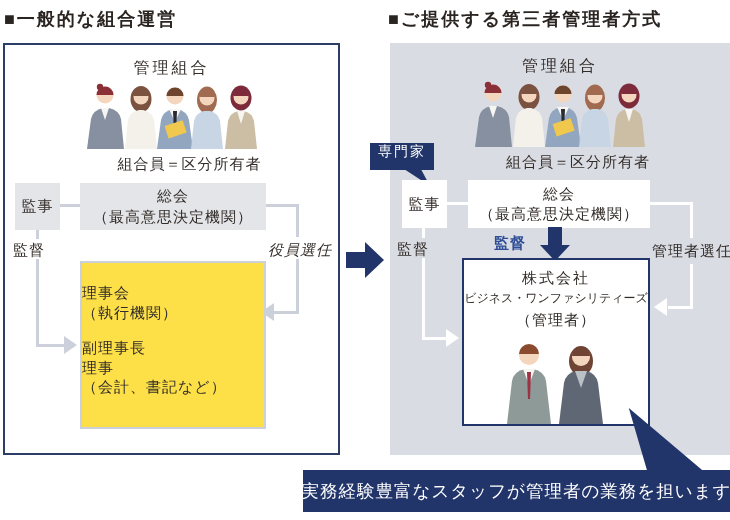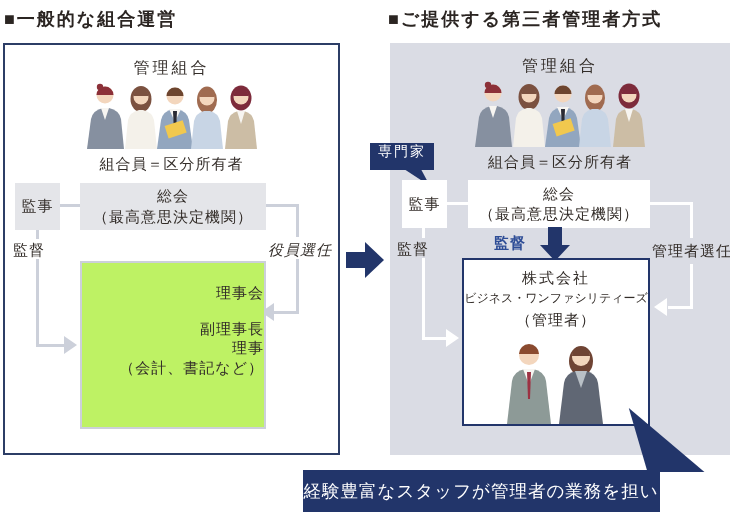--- a/index.html
+++ b/index.html
@@ -8,52 +8,52 @@
     font-family:"Liberation Serif","DejaVu Serif",serif;
     color:#332d29;overflow:hidden;
   }
   .abs{position:absolute;box-sizing:border-box;}
   .sec-title{font-size:18px;font-weight:bold;letter-spacing:2px;color:#2b2522;}
   
   .panel-left{left:3px;top:43px;width:337px;height:412px;background:#ffffff;border:2px solid #2c3d66;}
   .panel-right{left:390px;top:43px;width:340px;height:412px;background:#dadce4;}
   .center-label{width:100%;text-align:center;}
   .group-label{top:13px;font-size:16px;letter-spacing:3px;}
-  .members-label{top:110px;font-size:15px;letter-spacing:1px;}
+  .members-label{top:110px;font-size:15px;letter-spacing:1px;margin-left:18px;}
   .people{left:50%;transform:translateX(-50%);top:34px;}
   .nodebox{display:flex;align-items:center;justify-content:center;text-align:center;font-size:15px;line-height:1.35;letter-spacing:1px;}
   .graybox{background:#e4e5e9;}
   .whitebox{background:#ffffff;}
   .small-label{font-size:15px;letter-spacing:1px;white-space:nowrap;}
   .gline{background:#ccd0da;}
   .wline{background:#ffffff;}
   .arr{width:0;height:0;}
   .arr-r-gray{border-left:13px solid #ccd0da;border-top:9px solid transparent;border-bottom:9px solid transparent;}
   .arr-l-gray{border-right:13px solid #ccd0da;border-top:9px solid transparent;border-bottom:9px solid transparent;}
   .arr-r-white{border-left:13px solid #ffffff;border-top:9px solid transparent;border-bottom:9px solid transparent;}
   .arr-l-white{border-right:13px solid #ffffff;border-top:9px solid transparent;border-bottom:9px solid transparent;}
-  .board-box{left:75px;top:216px;width:186px;height:168px;background:#bef264;border:2px solid #ccd0da;text-align:right;font-size:15px;line-height:1.3;letter-spacing:1px;padding-top:21px;}
+  .board-box{left:75px;top:216px;width:186px;height:168px;background:#fde047;border:2px solid #ccd0da;text-align:left;font-size:15px;line-height:1.3;letter-spacing:1px;padding-top:21px;}
   .board-gap{height:16px;}
   
   .expert-bubble{left:-20px;top:100px;width:64px;height:27px;background:#22356a;color:#fff;font-size:14px;display:flex;align-items:flex-start;justify-content:center;letter-spacing:2px;}
   .expert-pointer{left:14px;top:126px;width:26px;height:17px;background:#22356a;clip-path:polygon(0 0,65% 0,100% 100%);}
   .sup-blue{left:104px;top:191px;font-size:15px;font-weight:bold;color:#2e4d96;letter-spacing:1px;}
   .navy{background:#22356a;}
   .down-arrow-shaft{left:158px;top:184px;width:14px;height:20px;}
   .down-arrow-head{left:150px;top:202px;width:0;height:0;border-top:16px solid #22356a;border-left:15px solid transparent;border-right:15px solid transparent;}
   .company-box{left:72px;top:215px;width:188px;height:168px;background:#fff;border:2px solid #22356a;text-align:center;overflow:hidden;}
   .company-l1{margin-top:9px;font-size:15px;letter-spacing:2px;}
   .company-l2{font-size:12px;letter-spacing:0px;margin-top:2px;}
   .company-l3{font-size:15px;letter-spacing:1px;margin-top:4px;}
   .staff{position:absolute;bottom:0;left:50%;transform:translateX(-50%);}
   
   .mid-arrow-shaft{left:346px;top:252px;width:21px;height:16px;background:#22356a;}
   .mid-arrow-head{left:365px;top:242px;width:0;height:0;border-left:19px solid #22356a;border-top:18px solid transparent;border-bottom:18px solid transparent;}
   .banner-pointer{left:622px;top:408px;width:85px;height:64px;background:#22356a;clip-path:polygon(8% 0,30% 100%,97% 100%);}
-  .banner{left:303px;top:470px;width:357px;height:42px;background:#22356a;color:#fff;display:flex;align-items:center;justify-content:center;font-size:17.5px;letter-spacing:1px;white-space:nowrap;}
+  .banner{left:303px;top:470px;width:427px;height:42px;background:#22356a;color:#fff;display:flex;align-items:center;justify-content:center;font-size:17.5px;letter-spacing:1px;white-space:nowrap;}
 </style>
 </head>
 <body>
 
 <svg width="0" height="0" style="position:absolute">
   <defs>
     <g id="ppl5">
 
       <path d="M4,70 L8,40 Q10,31 20,29 L26,29 Q36,31 38,40 L41,70 Z" fill="#8690a0"></path>
       <polygon points="18,29 26,29 22,41" fill="#f7f5f1"></polygon>
@@ -130,20 +130,21 @@
 
     <div class="abs small-label" style="left:263px;top:196px;font-style:italic;">役員選任</div>
     <div class="abs gline" style="left:261px;top:159px;width:33px;height:3px;"></div>
     <div class="abs gline" style="left:291px;top:159px;width:3px;height:33px;"></div>
     <div class="abs gline" style="left:291px;top:214px;width:3px;height:55px;"></div>
     <div class="abs gline" style="left:269px;top:266px;width:25px;height:3px;"></div>
     <div class="abs arr arr-l-gray" style="left:256px;top:258px;"></div>
 
     <div class="abs board-box">
       <div>理事会</div>
+      <div>（執行機関）</div>
       <div class="board-gap"></div>
       <div>副理事長</div>
       <div>理事</div>
       <div>（会計、書記など）</div>
     </div>
   </div>
 
   <div class="abs mid-arrow-shaft"></div>
   <div class="abs mid-arrow-head"></div>
 

